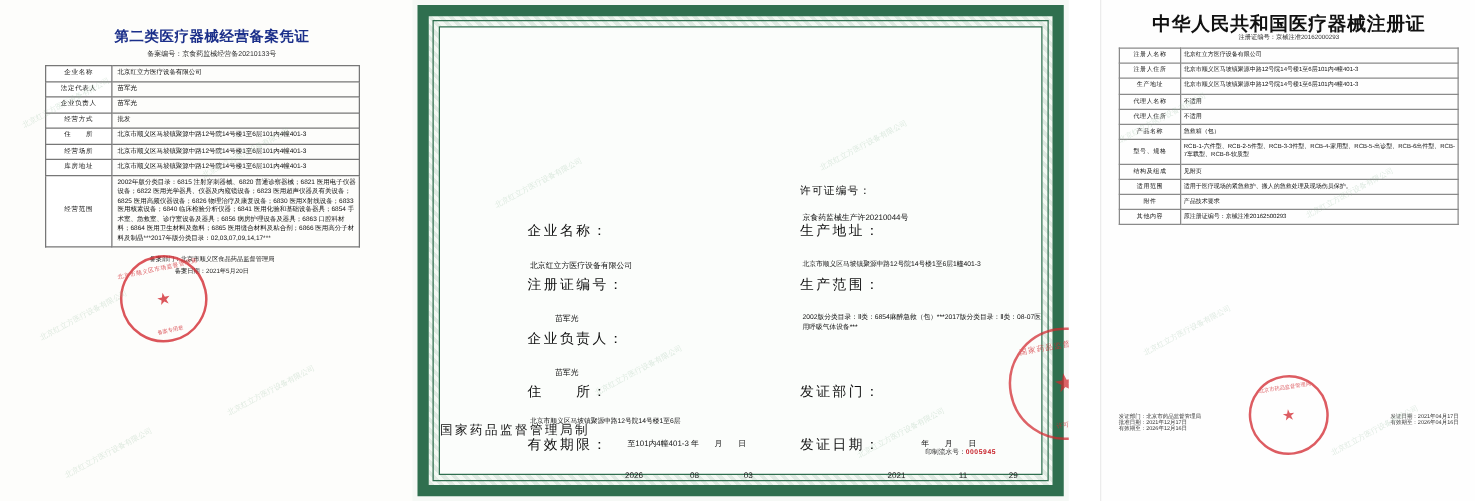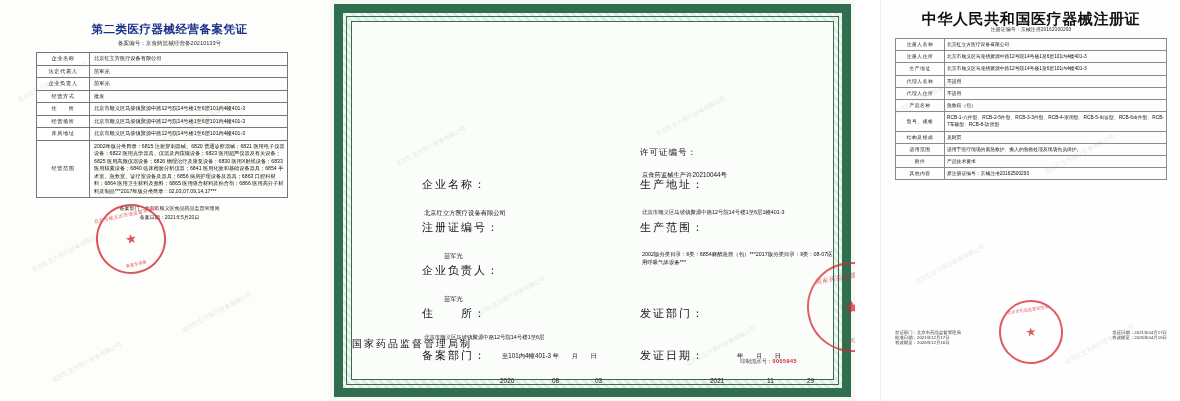--- a/index.html
+++ b/index.html
@@ -256,21 +256,21 @@
 
         <div class="lbl" style="left:70px;top:198px;">注册证编号：</div>
         <div class="val" style="left:92px;top:229px;">苗军光</div>
 
         <div class="lbl" style="left:70px;top:241px;">企业负责人：</div>
         <div class="val" style="left:92px;top:272px;">苗军光</div>
 
         <div class="lbl" style="left:70px;top:284px;">住　　所：</div>
         <div class="val sm" style="left:72px;top:311px;width:180px;">北京市顺义区马坡镇聚源中路12号院14号楼1至6层</div>
 
-        <div class="lbl" style="left:70px;top:326px;">备案部门：</div>
+        <div class="lbl" style="left:70px;top:326px;">有效期限：</div>
         <div class="val" style="left:150px;top:329px;">至101内4幢401-3 年　　月　　日</div>
 
         <div class="lbl" style="left:288px;top:155px;">生产地址：</div>
         <div class="val" style="left:290px;top:148px;">京食药监械生产许20210044号</div>
 
         <div class="lbl" style="left:288px;top:198px;">生产范围：</div>
         <div class="val sm" style="left:290px;top:186px;width:195px;">北京市顺义区马坡镇聚源中路12号院14号楼1至6层1幢401-3</div>
         <div class="val sm" style="left:290px;top:228px;width:195px;">2002版分类目录：Ⅱ类：6854麻醉急救（包）***2017版分类目录：Ⅱ类：08-07医用呼吸气体设备***</div>
 
         <div class="lbl" style="left:288px;top:284px;">发证部门：</div>

